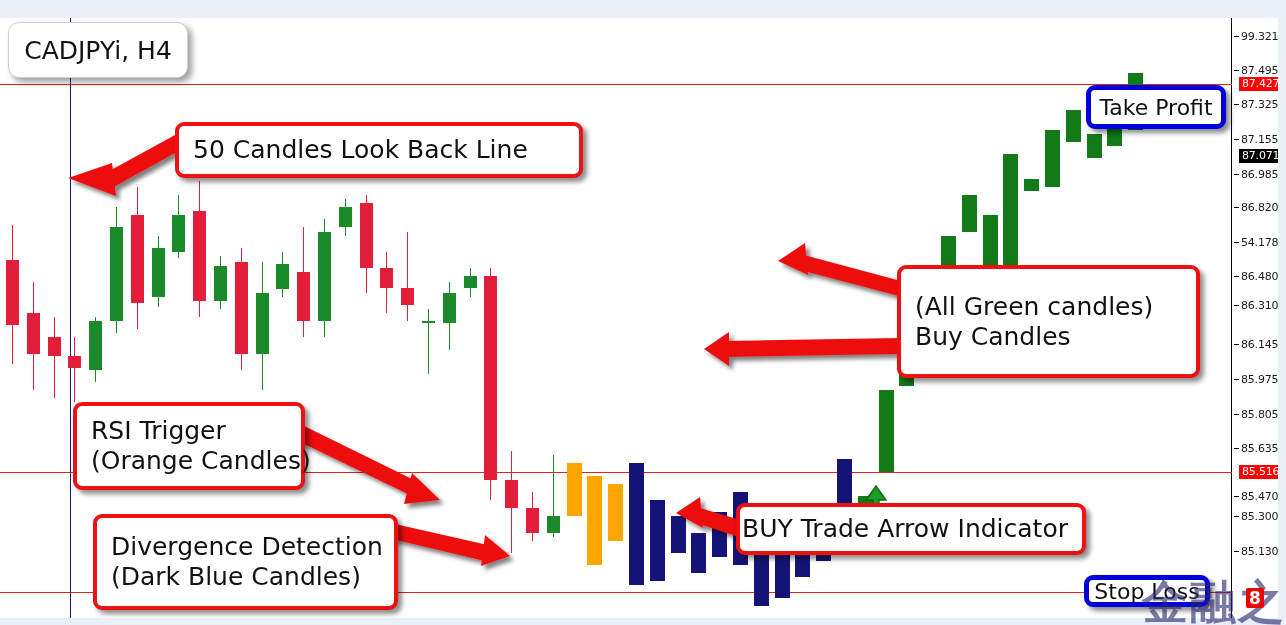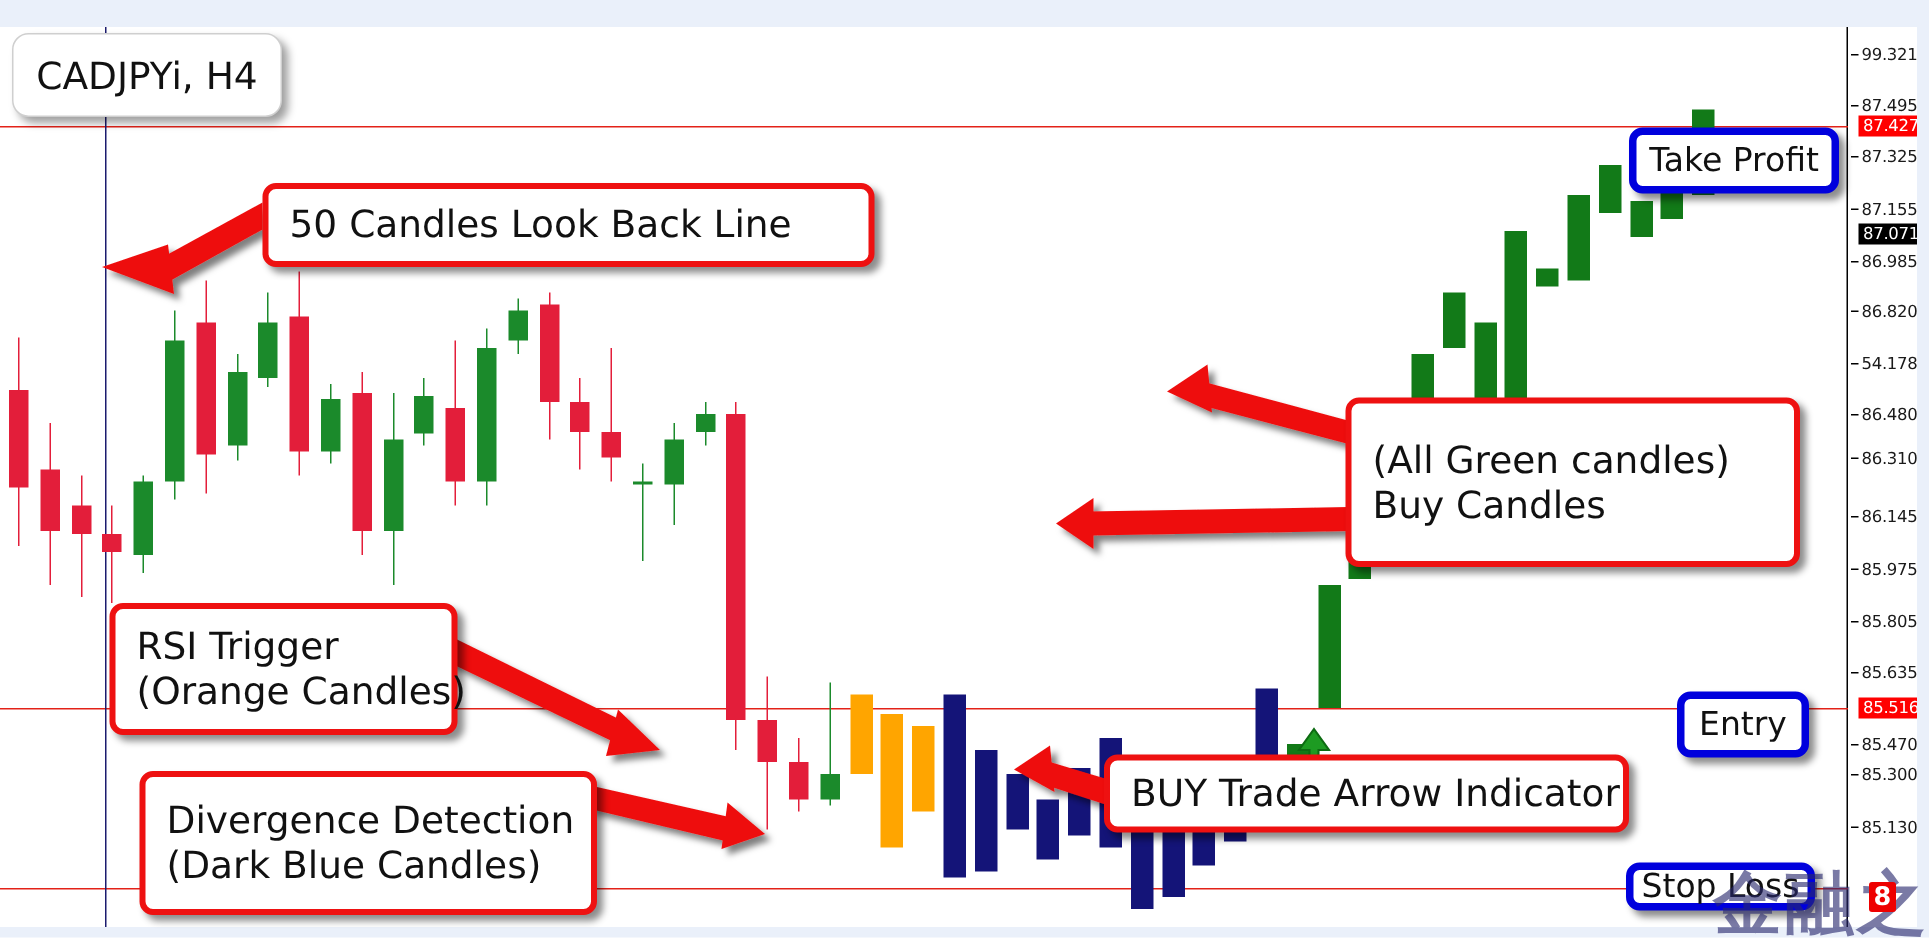--- a/index.html
+++ b/index.html
@@ -415,24 +415,23 @@
   <div class="callout" style="left:93px;top:514px;width:305px;height:96px;">
     <div class="ln">Divergence Detection</div>
     <div class="ln">(Dark Blue Candles)</div>
   </div>
 
   <div class="callout" style="left:897px;top:265px;width:303px;height:113px;">
     <div class="ln">(All Green candles)</div>
     <div class="ln">Buy Candles</div>
   </div>
 
-  <div class="callout" style="left:736px;top:503px;width:350px;height:52px;">
+  <div class="callout" style="left:736px;top:503px;width:350px;height:52px;align-items:flex-end;">
     <div class="ln">BUY Trade Arrow Indicator</div>
   </div>
 
   <div class="bluebox" style="left:1086px;top:85px;width:140px;height:44px;">Take Profit</div>
-  <div class="bluebox" style="left:1118px;top:461px;width:88px;height:44px;">Entry</div>
   <div class="bluebox" style="left:1084px;top:575px;width:126px;height:32px;">Stop Loss</div>
 
   <div class="wm" style="left:1142px;top:572px;">金融之家</div>
   <div class="wm-badge" style="left:1246px;top:588px;">8</div>
 
 </div>
 
 </body></html>

